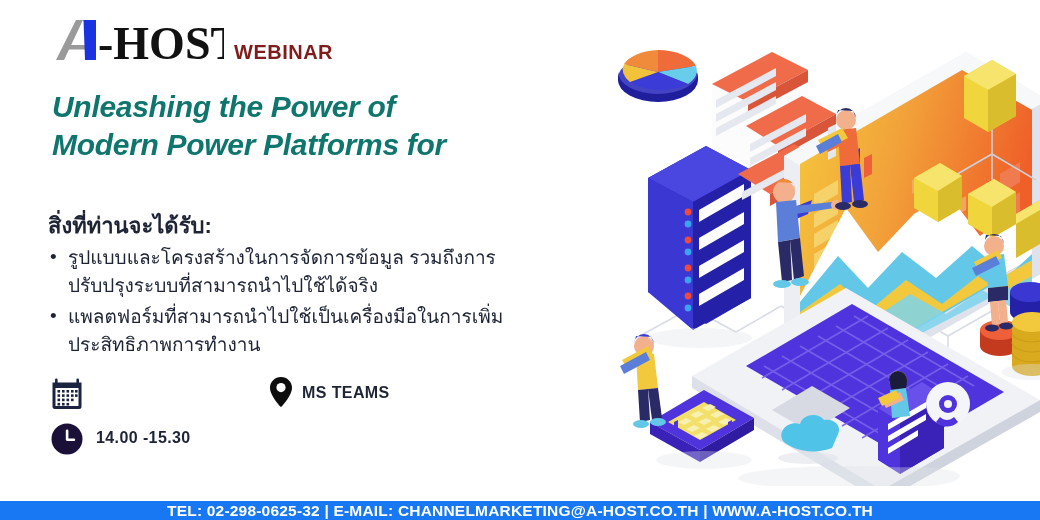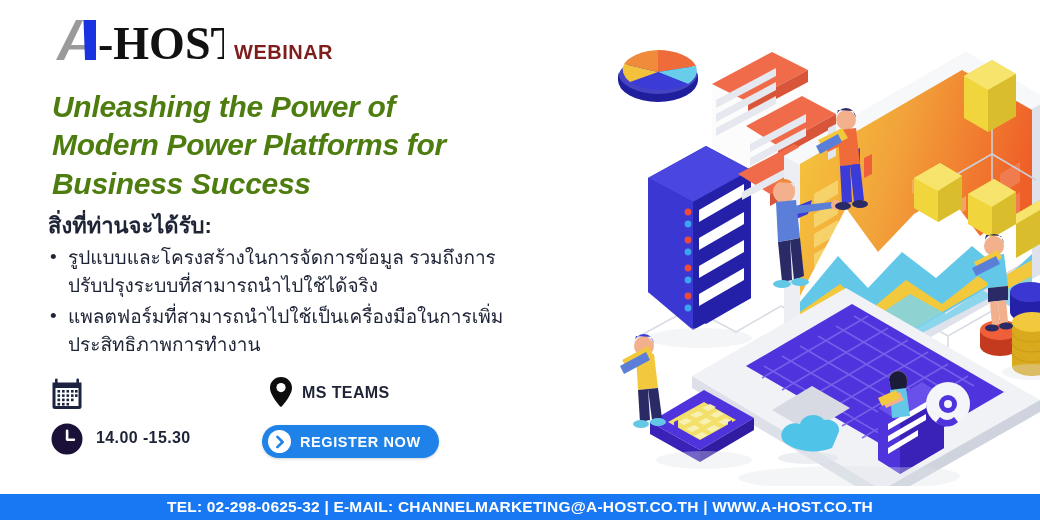--- a/index.html
+++ b/index.html
@@ -15,21 +15,21 @@
   .left { position:absolute; left:0; top:0; width:610px; height:487px; }
 
   
   .logo-row { position:absolute; left:52px; top:14px; display:flex; align-items:flex-end; gap:10px; }
   .logo-mark { position:relative; width:172px; height:52px; }
   .logo-mark svg { display:block; }
   .webinar { font-size:20px; font-weight:bold; color:#7f1d1d; letter-spacing:.5px; line-height:1; padding-bottom:4px; }
 
   
   .title { position:absolute; left:52px; top:88px; width:520px;
-    font-size:30px; font-weight:bold; font-style:italic; color:#4d7c0f;
+    font-size:30px; font-weight:bold; font-style:italic; color:#0f766e;
     line-height:1.28; letter-spacing:-.3px; }
   .title .tline { display:block; white-space:nowrap; }
 
   
   .thai-head { position:absolute; left:48px; top:208px; font-size:22px; font-weight:bold; color:#1e2436; white-space:nowrap; }
   .bullets { position:absolute; left:48px; top:244px; width:530px; list-style:none; }
   .bullets li { position:relative; padding-left:20px; font-size:19px; color:#1e2436; line-height:1.45; margin-bottom:4px; }
   .bullets li::before { content:"•"; position:absolute; left:2px; top:-1px; font-size:19px; color:#1e2436; }
   .bullets li span { display:block; }
 
@@ -55,21 +55,21 @@
     display:flex; align-items:center; gap:9px;
     box-shadow:0 1px 3px rgba(0,0,0,.18);
     cursor:pointer;
   }
   .reg-circle { width:23px; height:23px; border-radius:50%; background:#fff; display:flex; align-items:center; justify-content:center; flex:0 0 auto; }
   .reg-circle svg { display:block; }
   .reg-label { font-size:14.5px; font-weight:bold; color:#fff; letter-spacing:.6px; white-space:nowrap; }
 
   
   .footer {
-    position:absolute; left:0; bottom:0; width:1040px; height:26px;
+    position:absolute; left:0; bottom:0; width:1040px; height:19px;
     background:#1877f2; display:flex; align-items:center; justify-content:center;
   }
   .footer-text { font-size:15.5px; font-weight:bold; color:#fff; letter-spacing:.2px; white-space:nowrap; }
 
   
   .illus { position:absolute; left:596px; top:8px; width:444px; height:478px; }
   .illus svg { display:block; }
 </style>
 </head>
 <body>
@@ -90,21 +90,20 @@
 
           <text x="46" y="45" font-family="Liberation Serif, serif" font-size="46" font-weight="bold" fill="#111">-HOST</text>
         </svg>
       </div>
       <div class="webinar">WEBINAR</div>
     </div>
 
     <div class="title">
       <span class="tline">Unleashing the Power of</span>
       <span class="tline">Modern Power Platforms for</span>
-      <span class="tline">Business Success</span>
     </div>
 
     <div class="thai-head">สิ่งที่ท่านจะได้รับ:</div>
 
     <ul class="bullets">
       <li>
         <span>รูปแบบและโครงสร้างในการจัดการข้อมูล รวมถึงการ</span>
         <span>ปรับปรุงระบบที่สามารถนำไปใช้ได้จริง</span>
       </li>
       <li>
@@ -158,28 +157,20 @@
           <svg viewBox="0 0 34 34" xmlns="http://www.w3.org/2000/svg">
             <path d="M17 2c-6.1 0-11 4.8-11 10.8 0 7.6 9.6 18 10.3 18.8.4.4 1 .4 1.4 0C18.4 30.8 28 20.4 28 12.8 28 6.8 23.1 2 17 2z" fill="#0d0d0d"></path>
             <circle cx="17" cy="12.6" r="4.6" fill="#fff"></circle>
           </svg>
         </div>
         <div class="itxt pos-teams">MS TEAMS</div>
 
       </div>
     </div>
 
-    <div class="register">
-      <span class="reg-circle">
-        <svg width="14" height="14" viewBox="0 0 14 14" xmlns="http://www.w3.org/2000/svg">
-          <path d="M4.4 1.8 L9.6 7 L4.4 12.2" fill="none" stroke="#1f82e8" stroke-width="2.6" stroke-linecap="round" stroke-linejoin="round"></path>
-        </svg>
-      </span>
-      <span class="reg-label">REGISTER NOW</span>
-    </div>
 
   </div>
 
   <div class="illus">
     <svg width="444" height="478" viewBox="0 0 444 478" xmlns="http://www.w3.org/2000/svg">
       <defs>
         <linearGradient id="screenGrad" x1="0" y1="0" x2="1" y2="0.3">
           <stop offset="0" stop-color="#f5c83c"></stop>
           <stop offset="0.45" stop-color="#f2a33a"></stop>
           <stop offset="1" stop-color="#ef5f28"></stop>

